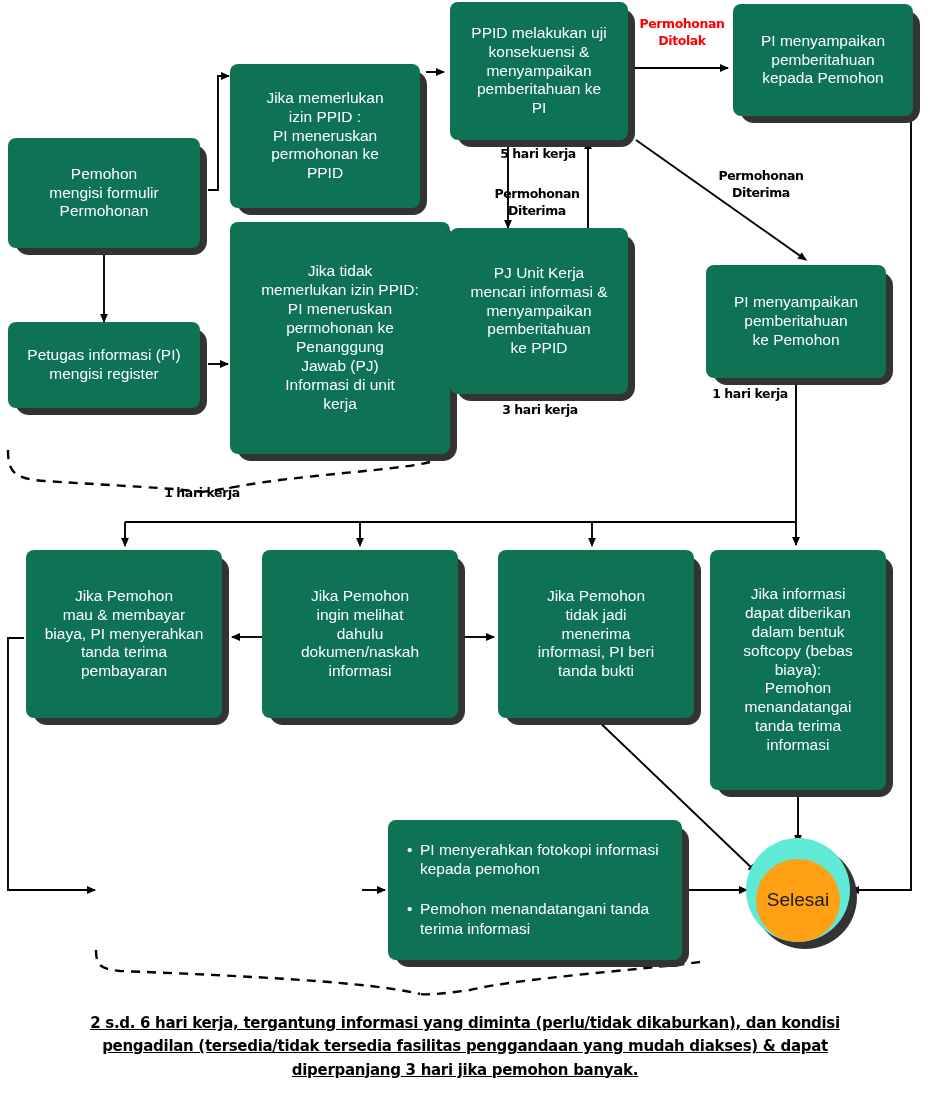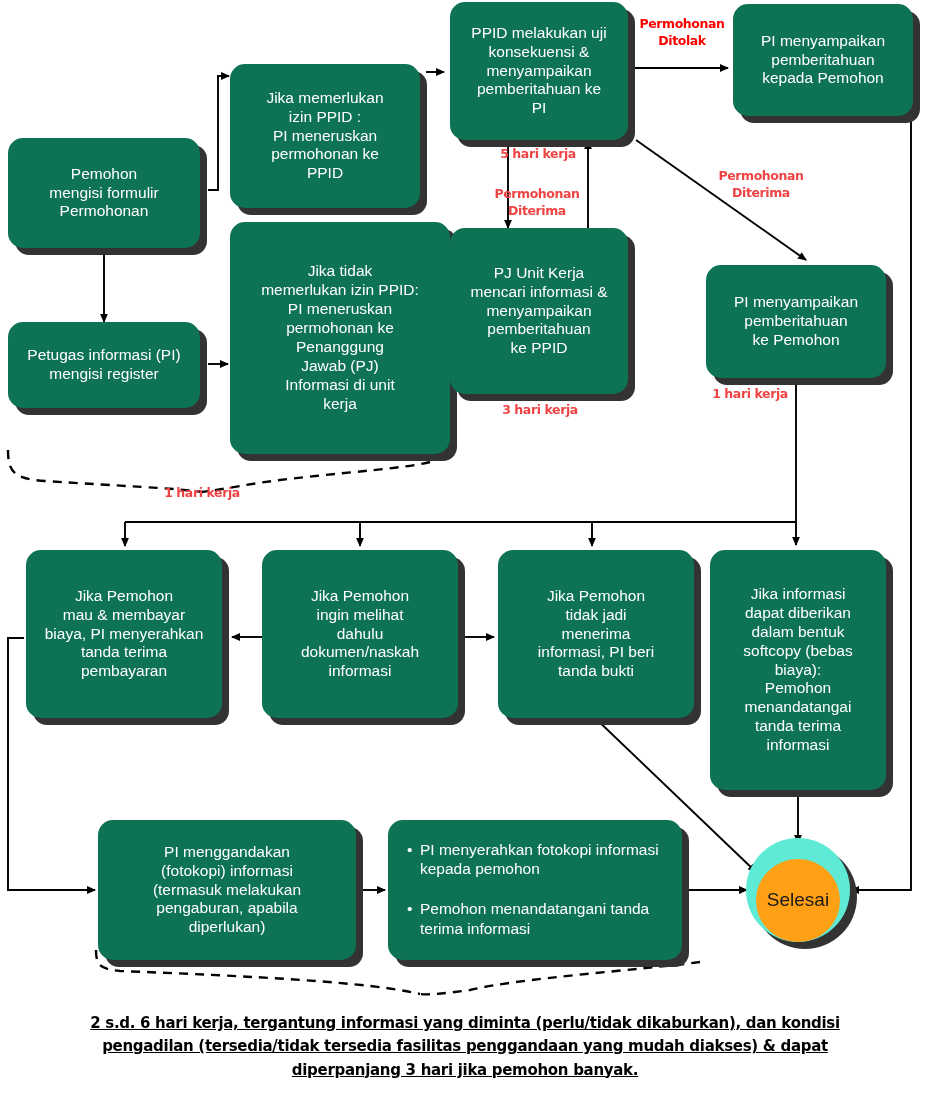--- a/index.html
+++ b/index.html
@@ -5,41 +5,41 @@
   html,body{margin:0;padding:0;background:#ffffff;}
   #root{position:relative;width:930px;height:1113px;background:#fff;
         font-family:"Liberation Sans",sans-serif;overflow:hidden;}
   svg.layer{position:absolute;left:0;top:0;width:930px;height:1113px;}
   svg.wires{z-index:5;pointer-events:none;}
 
   .node{position:absolute;box-sizing:border-box;z-index:10;}
   .node .shadow{position:absolute;left:7px;top:7px;right:-7px;bottom:-7px;
       background:#333333;border-radius:14px;}
   .node .face{position:absolute;left:0;top:0;width:100%;height:100%;
-      background:#0E7254;border-radius:15px;display:flex;align-items:center;
+      background:#0E7254;border-radius:8px;display:flex;align-items:center;
       justify-content:center;}
   .node .txt{color:#ffffff;text-align:center;line-height:1.22;
       font-size:15.5px;padding:4px 8px;white-space:pre-line;}
   .node.bullets .face{justify-content:flex-start;}
   .node.bullets .txt{text-align:left;padding-left:14px;}
   .blist{margin:0;padding:0 6px 0 18px;list-style:none;}
   .blist li{position:relative;margin:0 0 2px 0;line-height:1.24;}
   .blist li:before{content:"\2022";position:absolute;left:-13px;top:0;}
 
   .term{position:absolute;z-index:10;}
   .term .tshadow{position:absolute;left:7px;top:7px;right:-7px;bottom:-7px;
       background:#333333;border-radius:50%;}
   .term .tring{position:absolute;inset:0;background:#5eead4;border-radius:50%;
       display:flex;align-items:flex-end;justify-content:center;}
   .term .tcore{width:80%;height:80%;border-radius:50%;background:#FFA015;
       display:flex;align-items:center;justify-content:center;}
   .term .ttxt{color:#1a1a1a;font-size:19px;}
 
   .lbl{position:absolute;z-index:20;font-family:"DejaVu Sans",sans-serif;
-       font-weight:bold;font-size:12.5px;color:#ef4444;letter-spacing:-0.4px;
+       font-weight:bold;font-size:12.5px;color:#000000;letter-spacing:-0.4px;
        line-height:1.35;text-align:center;white-space:pre-line;}
   .lbl.red{color:#FF0000;}
 
   .caption{position:absolute;left:60px;top:1012px;width:810px;z-index:20;
       text-align:center;font-family:"DejaVu Sans",sans-serif;font-weight:bold;
       font-size:15px;color:#000;line-height:1.55;letter-spacing:-0.3px;text-decoration:underline;}
 </style>
 </head>
 <body>
 
@@ -229,30 +229,20 @@
 dalam bentuk
 softcopy (bebas
 biaya):
 Pemohon
 menandatangai
 tanda terima
 informasi</div>
     </div>
   </div>
 
-  <div class="node" style="left:98px;top:820px;width:258px;height:140px;">
-    <div class="shadow"></div>
-    <div class="face">
-      <div class="txt">PI menggandakan
-(fotokopi) informasi
-(termasuk melakukan
-pengaburan, apabila
-diperlukan)</div>
-    </div>
-  </div>
 
   <div class="node bullets" style="left:388px;top:820px;width:294px;height:140px;">
     <div class="shadow"></div>
     <div class="face">
       <div class="txt">
         <ul class="blist">
           <li>PI menyerahkan fotokopi informasi kepada pemohon</li>
           <li>Pemohon menandatangani tanda terima informasi</li>
         </ul>
       </div>

